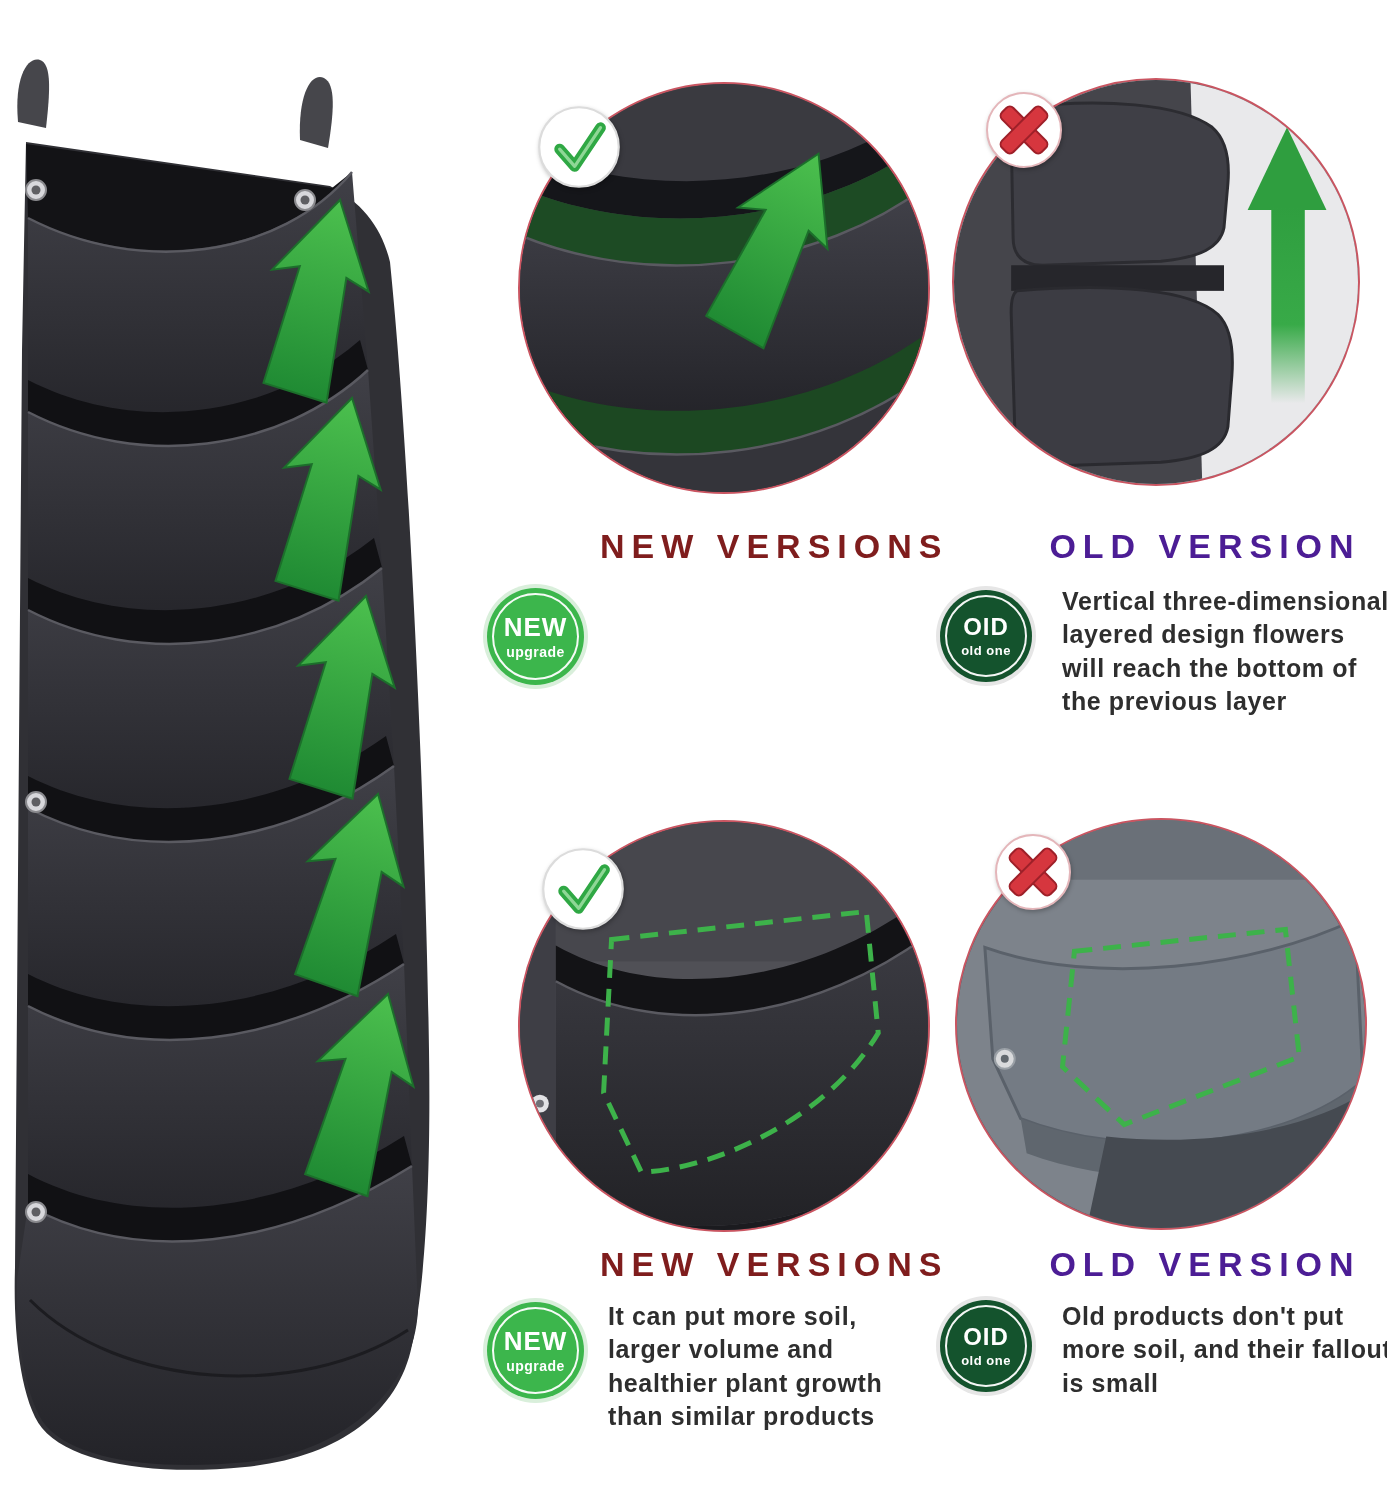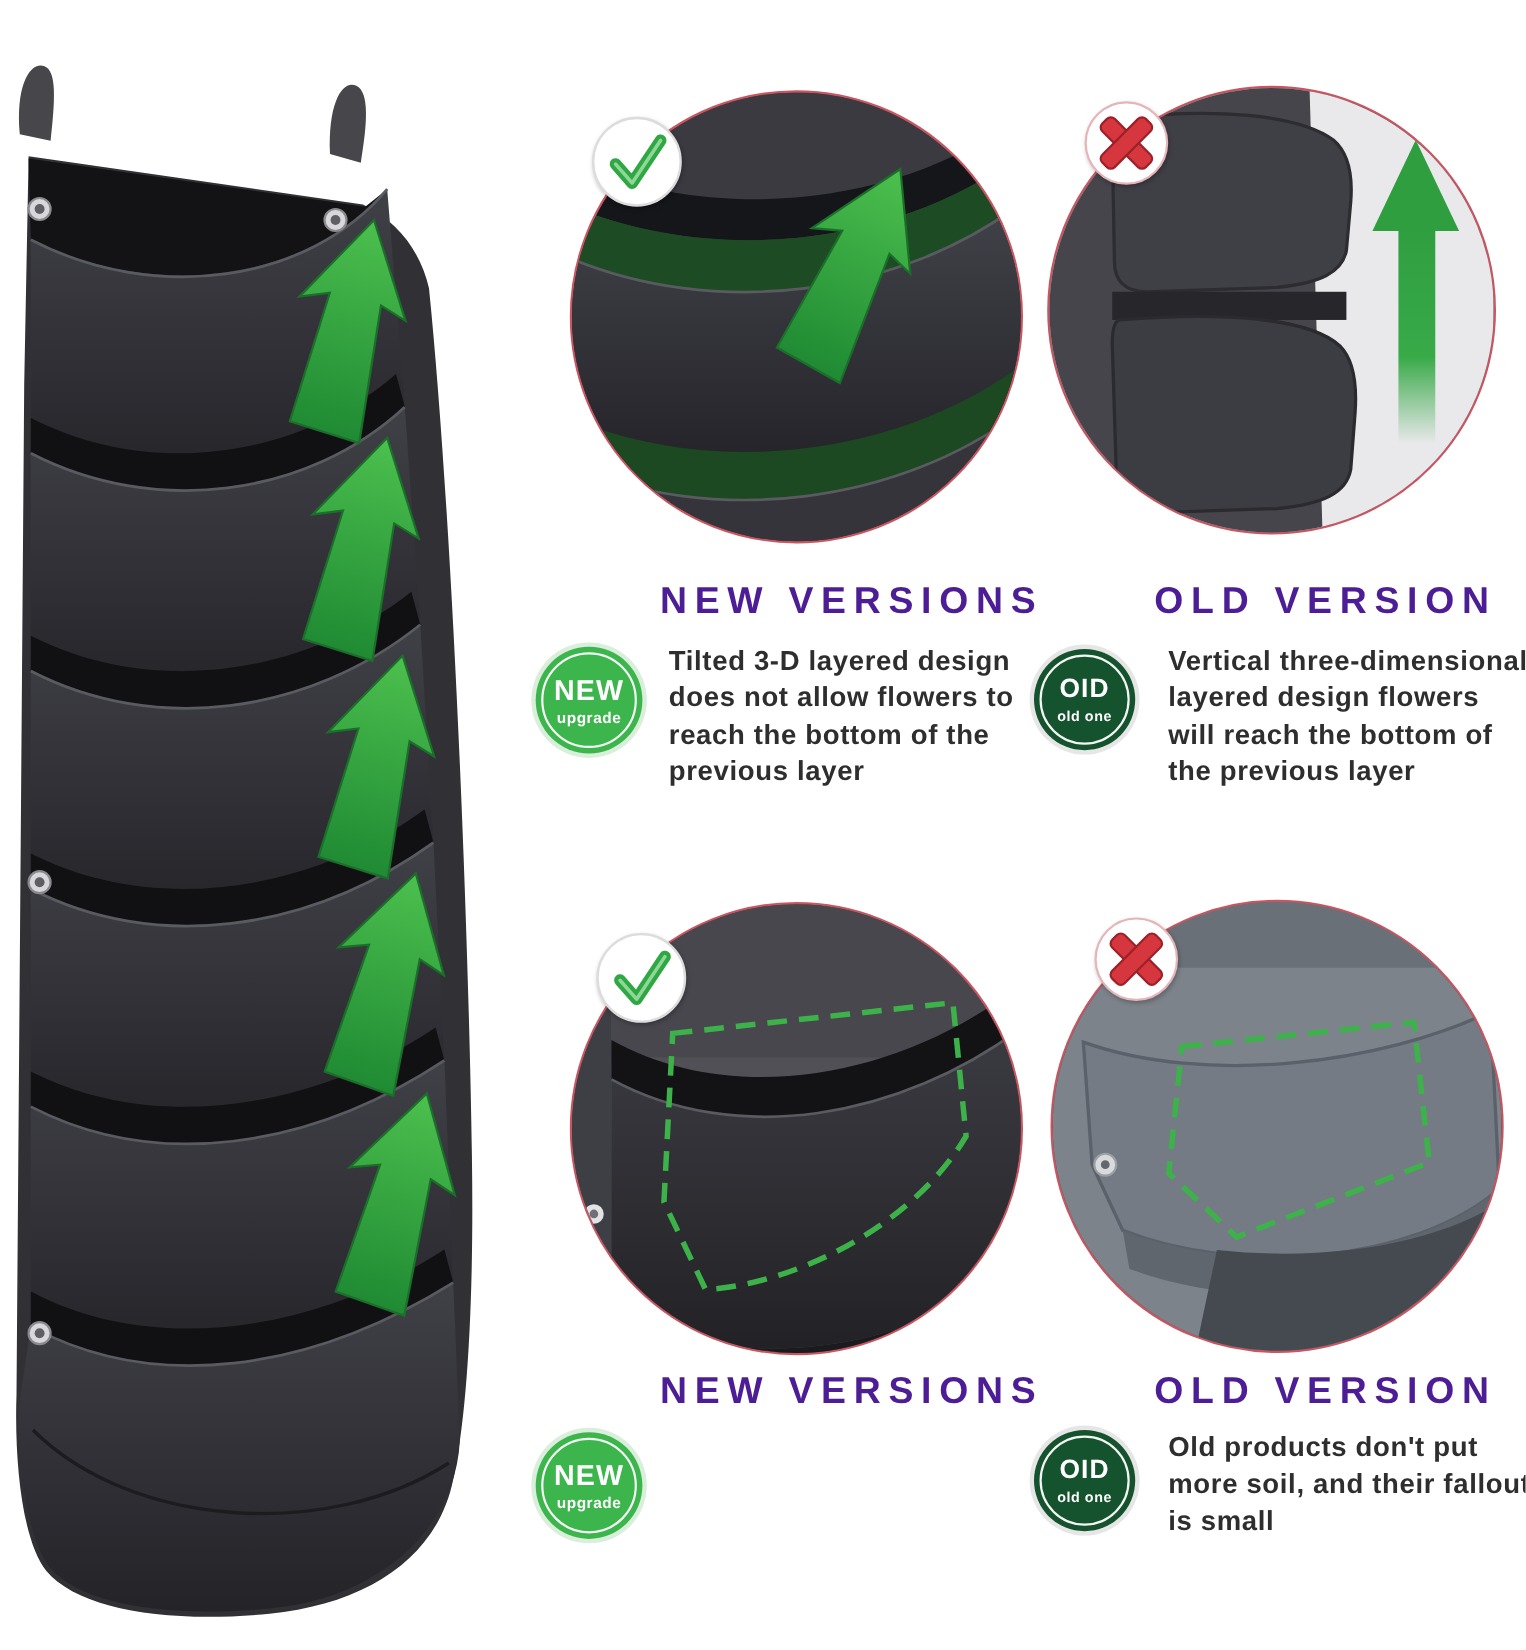--- a/index.html
+++ b/index.html
@@ -19,21 +19,21 @@
 
   
   .mark-badge { position:absolute; }
   .mark-badge svg { display:block; width:100%; height:100%; filter:drop-shadow(1px 2px 2px rgba(0,0,0,.25)); }
 
   
   .heading {
     position:absolute; font-size:34px; font-weight:bold; letter-spacing:7px;
     text-align:center; white-space:nowrap;
   }
-  .heading.green { color:#4c1d95; }
+  .heading.green { color:#7f1d1d; }
   .heading.gray  { color:#4c1d95; }
 
   
   .round-badge {
     position:absolute; border-radius:50%;
     display:flex; flex-direction:column; align-items:center; justify-content:center;
     color:#ffffff; text-align:left;
   }
   .round-badge::after {
     content:""; position:absolute; inset:5px; border-radius:50%;
@@ -187,21 +187,20 @@
     </div>
   </div>
 
   <div class="heading green" style="left:600px; top:527px; width:340px;">NEW VERSIONS</div>
   <div class="heading gray" style="left:1040px; top:527px; width:330px;">OLD VERSION</div>
 
   <div class="round-badge green" style="left:487px; top:588px; width:97px; height:97px;">
     <span class="rb-title">NEW</span>
     <span class="rb-sub">upgrade</span>
   </div>
-  <div class="desc" style="left:608px; top:585px; width:318px;">Tilted 3-D layered design does not allow flowers to reach the bottom of the previous layer</div>
 
   <div class="round-badge gray" style="left:940px; top:590px; width:92px; height:92px;">
     <span class="rb-title">OID</span>
     <span class="rb-sub">old one</span>
   </div>
   <div class="desc" style="left:1062px; top:585px; width:332px;">Vertical three-dimensional layered design flowers will reach the bottom of the previous layer</div>
 
   <div class="circle-photo" style="left:518px; top:820px; width:412px; height:412px;">
     <div class="crop">
       <svg viewBox="0 0 410 410">
@@ -256,20 +255,21 @@
     </div>
   </div>
 
   <div class="heading green" style="left:600px; top:1245px; width:340px;">NEW VERSIONS</div>
   <div class="heading gray" style="left:1040px; top:1245px; width:330px;">OLD VERSION</div>
 
   <div class="round-badge green" style="left:487px; top:1302px; width:97px; height:97px;">
     <span class="rb-title">NEW</span>
     <span class="rb-sub">upgrade</span>
   </div>
+  <div class="desc" style="left:608px; top:1300px; width:318px;">It can put more soil, larger volume and healthier plant growth than similar products</div>
 
   <div class="round-badge gray" style="left:940px; top:1300px; width:92px; height:92px;">
     <span class="rb-title">OID</span>
     <span class="rb-sub">old one</span>
   </div>
   <div class="desc" style="left:1062px; top:1300px; width:332px;">Old products don't put more soil, and their fallout is small</div>
 
 </div>
 
 </body></html>

